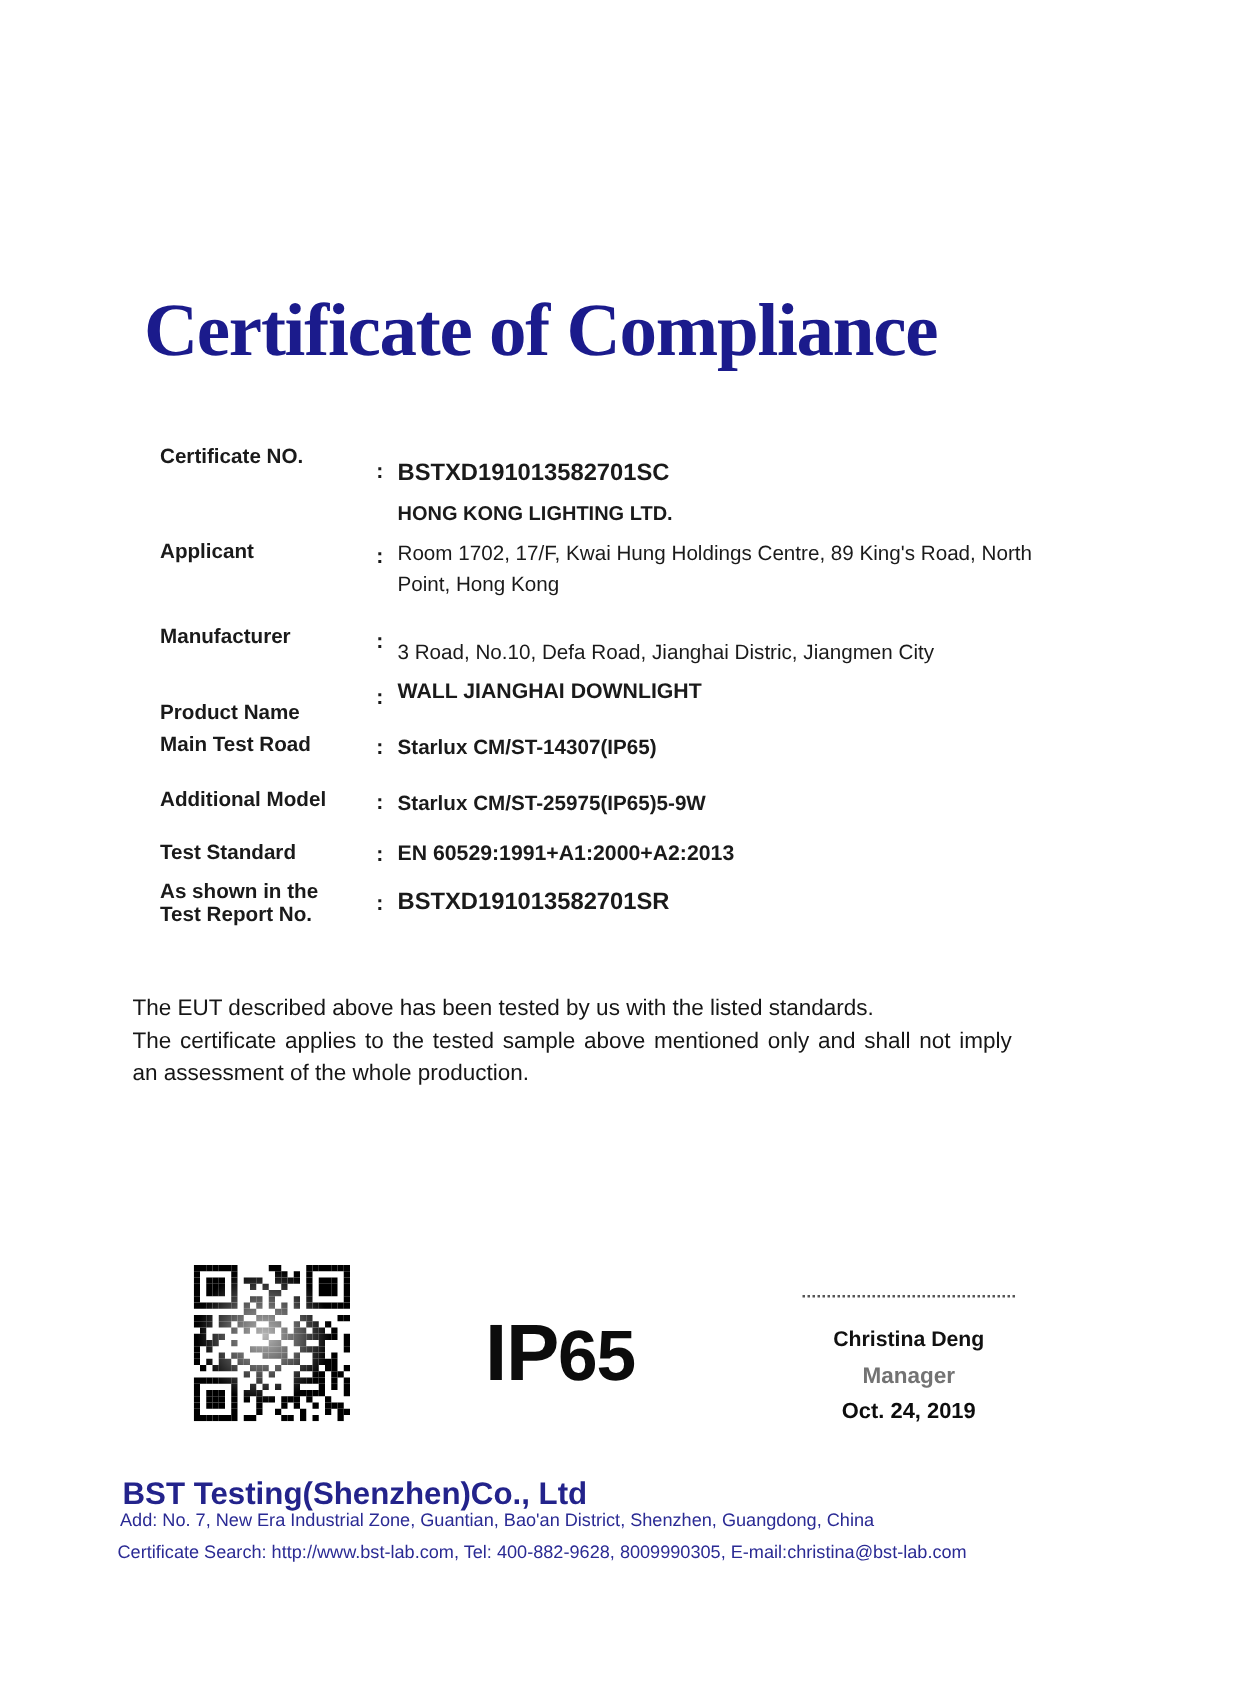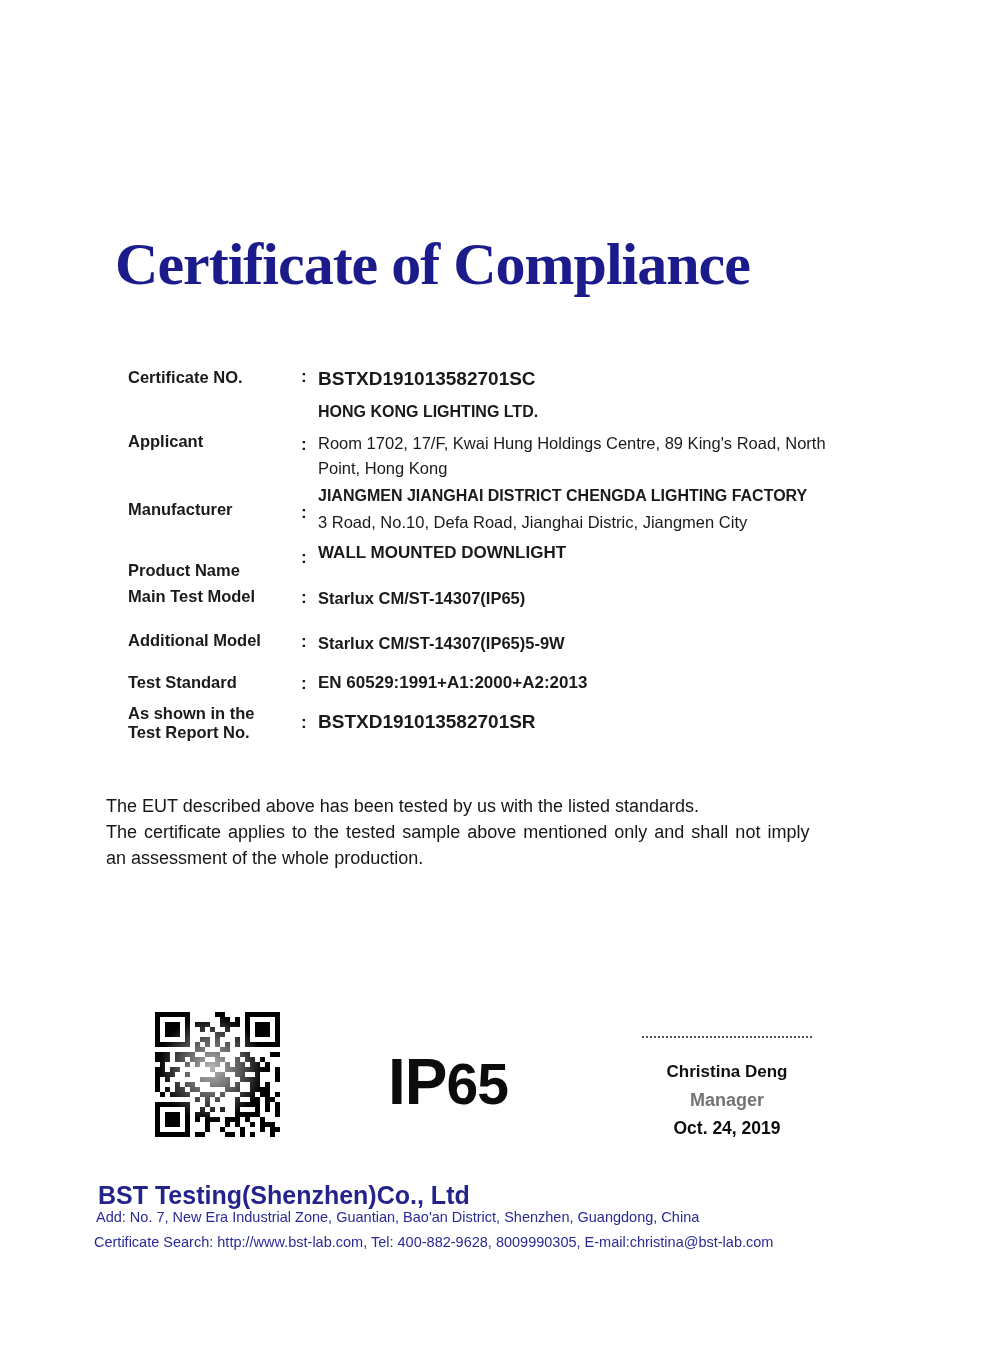--- a/index.html
+++ b/index.html
@@ -41,46 +41,45 @@
   .ftr-addr{position:absolute;left:96px;top:1209px;font-size:14.5px;color:#2a2a94;white-space:nowrap;}
   .ftr-search{position:absolute;left:94px;top:1234px;font-size:14.5px;color:#2a2a94;white-space:nowrap;}
 </style>
 </head>
 <body>
 
 <div class="page">
 
   <div class="title">Certificate of Compliance</div>
 
-  <div class="lbl" style="top:368px">Certificate NO.</div>
+  <div class="lbl" style="top:356px">Certificate NO.</div>
   <div class="cln" style="top:367px">:</div>
   <div class="val vb" style="top:368px;font-size:19px">BSTXD191013582701SC</div>
 
   <div class="lbl" style="top:432px">Applicant</div>
   <div class="cln" style="top:435px">:</div>
   <div class="val vb" style="top:403px;font-size:16px">HONG KONG LIGHTING LTD.</div>
   <div class="val" style="top:434px">Room 1702, 17/F, Kwai Hung Holdings Centre, 89 King's Road, North</div>
   <div class="val" style="top:459px">Point, Hong Kong</div>
 
   <div class="lbl" style="top:500px">Manufacturer</div>
   <div class="cln" style="top:503px">:</div>
-  <div class="val vb" style="top:487px;font-size:16px">JIANGMEN JIANGHAI DISTRICT CHENGDA LIGHTING FACTORY</div>
   <div class="val" style="top:513px">3 Road, No.10, Defa Road, Jianghai Distric, Jiangmen City</div>
 
   <div class="lbl" style="top:561px">Product Name</div>
   <div class="cln" style="top:548px">:</div>
-  <div class="val vb" style="top:543px;font-size:17px">WALL MOUNTED DOWNLIGHT</div>
-
-  <div class="lbl" style="top:587px">Main Test Model</div>
+  <div class="val vb" style="top:543px;font-size:17px">WALL JIANGHAI DOWNLIGHT</div>
+
+  <div class="lbl" style="top:587px">Main Test Road</div>
   <div class="cln" style="top:588px">:</div>
   <div class="val vb" style="top:589px">Starlux CM/ST-14307(IP65)</div>
 
   <div class="lbl" style="top:631px">Additional Model</div>
   <div class="cln" style="top:632px">:</div>
-  <div class="val vb" style="top:634px">Starlux CM/ST-14307(IP65)5-9W</div>
+  <div class="val vb" style="top:634px">Starlux CM/ST-25975(IP65)5-9W</div>
 
   <div class="lbl" style="top:673px">Test Standard</div>
   <div class="cln" style="top:674px">:</div>
   <div class="val vb" style="top:673px;font-size:17px">EN 60529:1991+A1:2000+A2:2013</div>
 
   <div class="lbl" style="top:704px">As shown in the</div>
   <div class="lbl" style="top:723px">Test Report No.</div>
   <div class="cln" style="top:713px">:</div>
   <div class="val vb" style="top:711px;font-size:19px">BSTXD191013582701SR</div>
 

